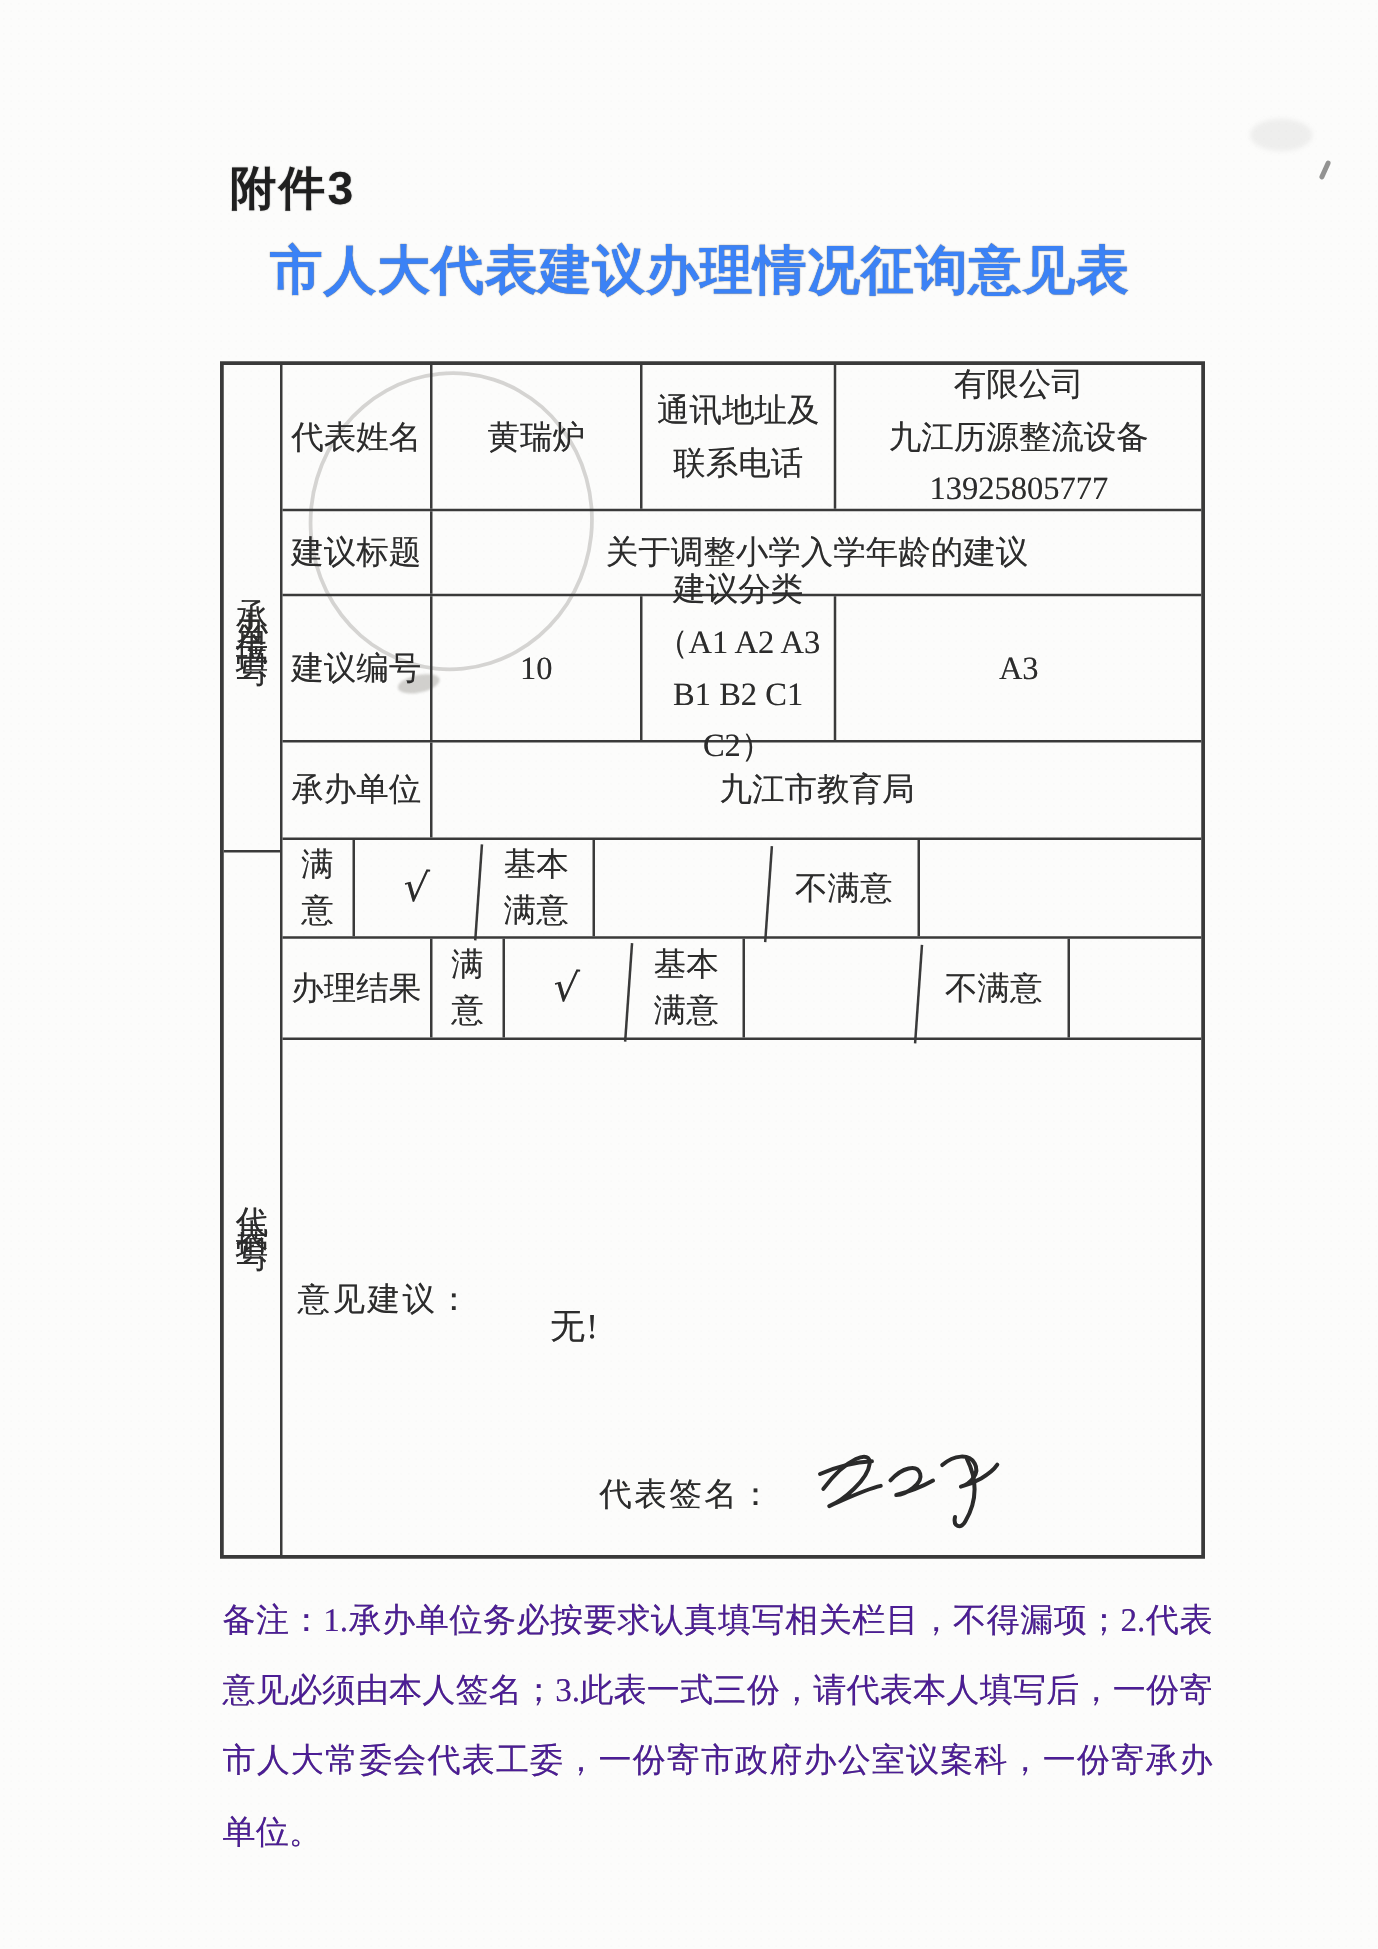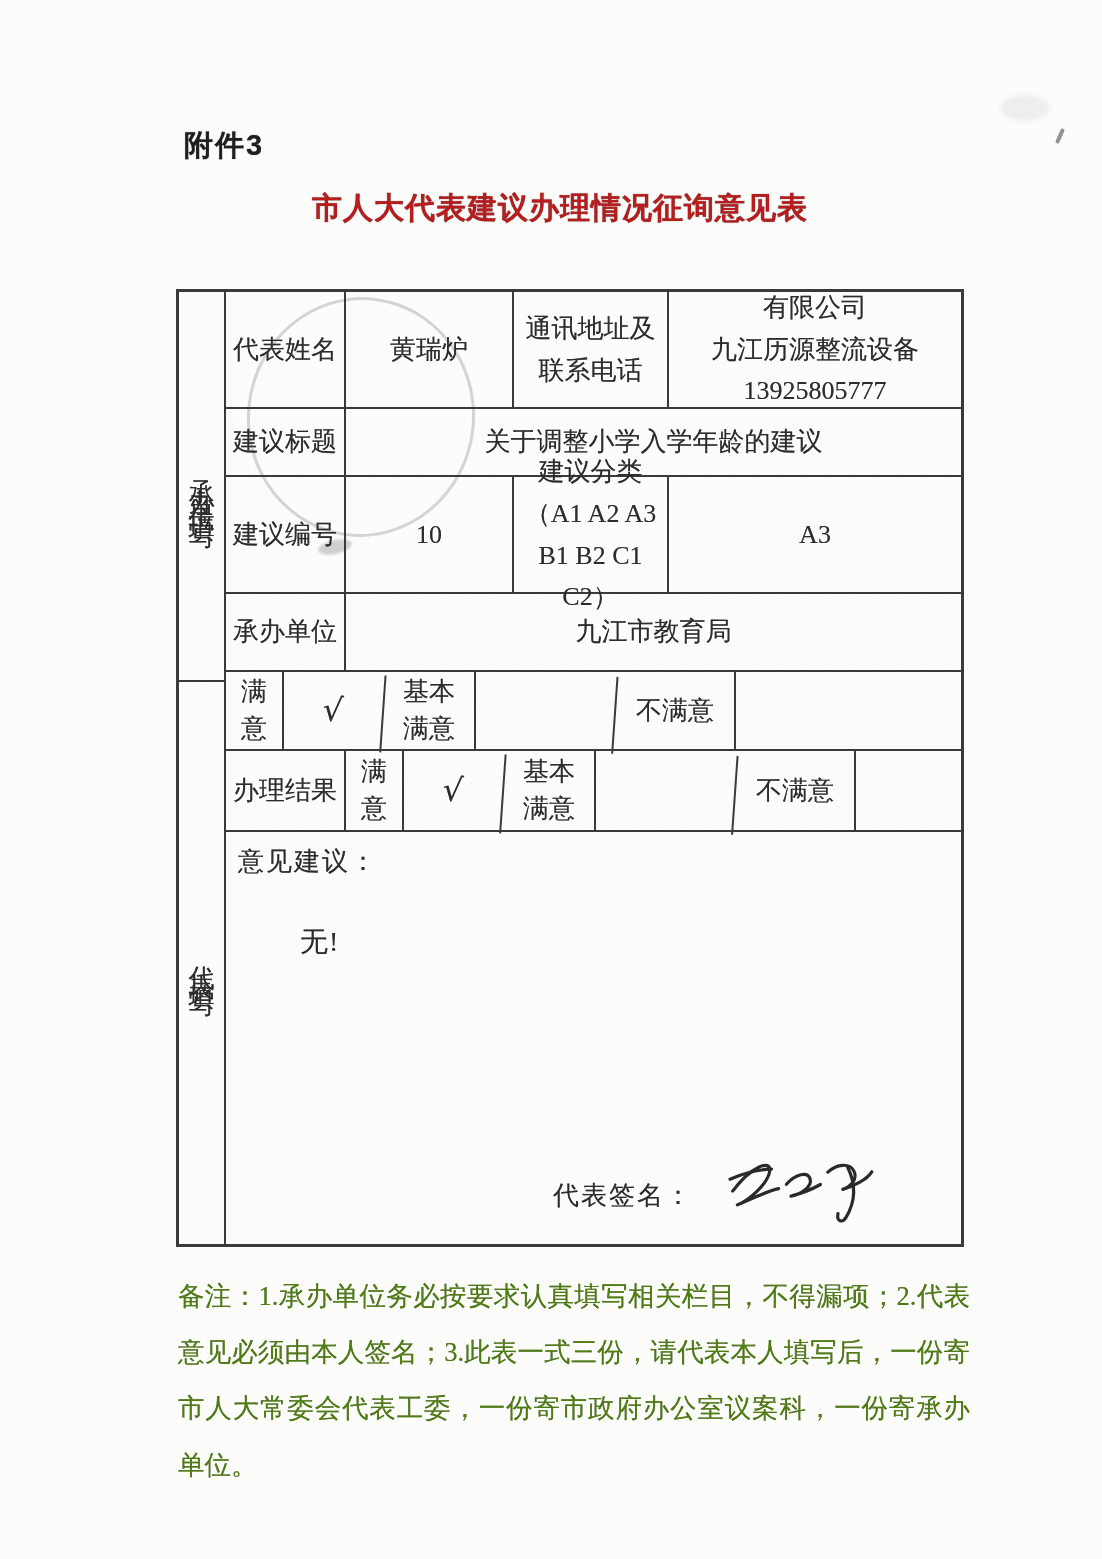--- a/index.html
+++ b/index.html
@@ -11,29 +11,29 @@
     background-size: 6px 6px;
     font-family: "Liberation Serif", "DejaVu Serif", serif;
     color: #2c2c2c;
     overflow: hidden;
   }
 
   
   .attachment-label {
     position: absolute; left: 184px; top: 126px;
     font-family: "Liberation Sans", "DejaVu Sans", sans-serif;
-    font-size: 29px; font-weight: bold; color: #1f1f1f;
+    font-size: 37px; font-weight: bold; color: #1f1f1f;
     text-shadow: 0 0 1px rgba(20,20,20,.55);
     letter-spacing: 2px;
   }
   .doc-title {
     position: absolute; left: 150px; top: 188px; width: 820px;
     text-align: center;
     font-family: "Liberation Sans", "DejaVu Sans", sans-serif;
-    font-size: 30px; font-weight: bold; color: #b91c1c;
+    font-size: 42px; font-weight: bold; color: #3b82f6;
     text-shadow: 0 0 1px rgba(10,10,10,.7);
     letter-spacing: 1px;
   }
 
   
   .stamp-circle {
     position: absolute; left: 247px; top: 297px;
     width: 228px; height: 240px;
     border: 3px solid rgba(150,148,145,0.38);
     border-radius: 50%;
@@ -113,42 +113,42 @@
   .w-gap1   { width: 140px; flex: 0 0 140px; }
   .w-wide   { width: 120px; flex: 0 0 120px; }
 
   .multi-line span { display: block; line-height: 1.6; }
   .stack2 { display: inline-block; width: 1.15em; line-height: 1.4; }
   .stack4 { display: inline-block; width: 2.3em;  line-height: 1.4; }
   .check-mark { font-family: "DejaVu Sans", sans-serif; font-size: 32px; transform: rotate(4deg); }
 
   
   .opinion-cell {
-    flex: 1; display: flex; flex-direction: column;
-    align-items: flex-start; padding: 12px 14px 10px 12px;
+    flex: 1; display: flex; flex-direction: row;
+    align-items: center; padding: 12px 14px 10px 12px;
     text-shadow: 0 0 0.5px rgba(40,40,40,.45);
   }
   .opinion-label { font-size: 26px; letter-spacing: 2px; }
   .opinion-content { margin: 44px 0 0 62px; font-size: 28px; letter-spacing: 1px; }
   .signature-row {
     margin-top: auto; align-self: flex-end; margin-right: 52px;
     display: flex; align-items: center; height: 78px; gap: 28px;
   }
   .signature-label { font-size: 26px; letter-spacing: 2px; }
   .signature-svg { margin-left: 6px; transform: rotate(-3deg); }
   .date-row {
     align-self: flex-end; margin-right: 60px; margin-top: 2px; margin-bottom: 4px;
     font-size: 27px; letter-spacing: 2px;
   }
 
   
   .footer-note {
     position: absolute; left: 178px; top: 1268px; width: 792px;
     font-size: 26.5px; line-height: 2.12;
-    text-align: justify; color: #4d7c0f;
+    text-align: justify; color: #4c1d95;
     text-shadow: 0 0 0.5px rgba(30,30,30,.5);
   }
 </style>
 </head>
 <body>
 
 <div class="pen-smudge"></div>
 <div class="pen-mark"></div>
 <div class="stamp-circle"></div>
 <div class="stamp-smudge"></div>

